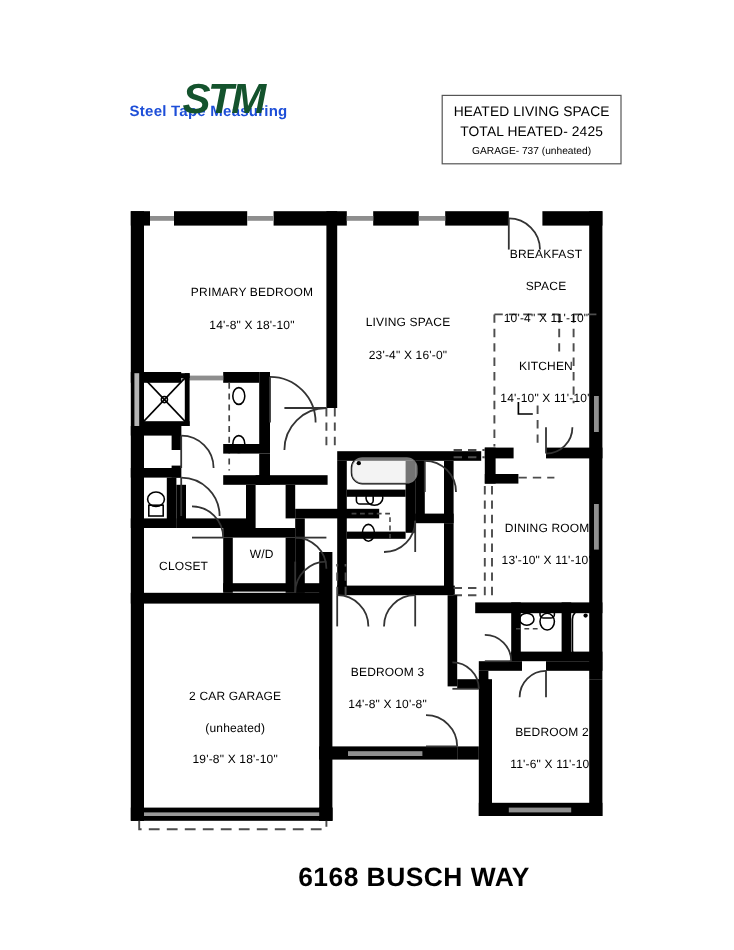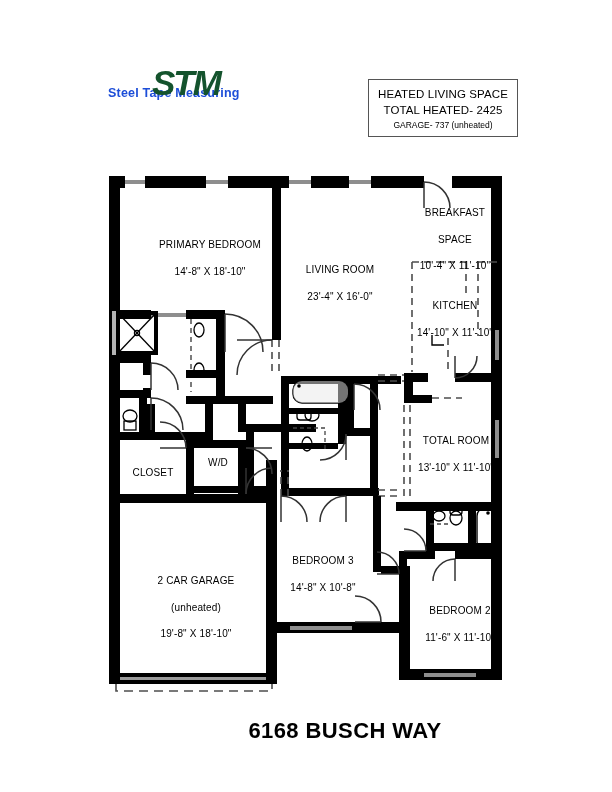--- a/index.html
+++ b/index.html
@@ -345,37 +345,37 @@
     </g>
   </g>
 </svg>
 
 <div class="room-label" style="left:130px; top:238px; width:160px;">
   <span>PRIMARY BEDROOM</span>
   <span class="dim">14'-8" X 18'-10"</span>
 </div>
 
 <div class="room-label" style="left:275px; top:263px; width:130px;">
-  <span>LIVING ROOM</span>
+  <span>LIVING SPACE</span>
   <span class="dim">23'-4" X 16'-0"</span>
 </div>
 
 <div class="room-label" style="left:400px; top:206px; width:110px;">
   <span>BREAKFAST</span>
   <span class="dim">SPACE</span>
   <span class="dim">10'-4" X 11'-10"</span>
 </div>
 
 <div class="room-label" style="left:395px; top:299px; width:120px;">
   <span>KITCHEN</span>
   <span class="dim">14'-10" X 11'-10"</span>
 </div>
 
 <div class="room-label" style="left:397px; top:434px; width:118px;">
-  <span>TOTAL ROOM</span>
+  <span>DINING ROOM</span>
   <span class="dim">13'-10" X 11'-10"</span>
 </div>
 
 <div class="room-label" style="left:118px; top:466px; width:70px;">
   <span>CLOSET</span>
 </div>
 
 <div class="room-label" style="left:192px; top:456px; width:52px;">
   <span>W/D</span>
 </div>

